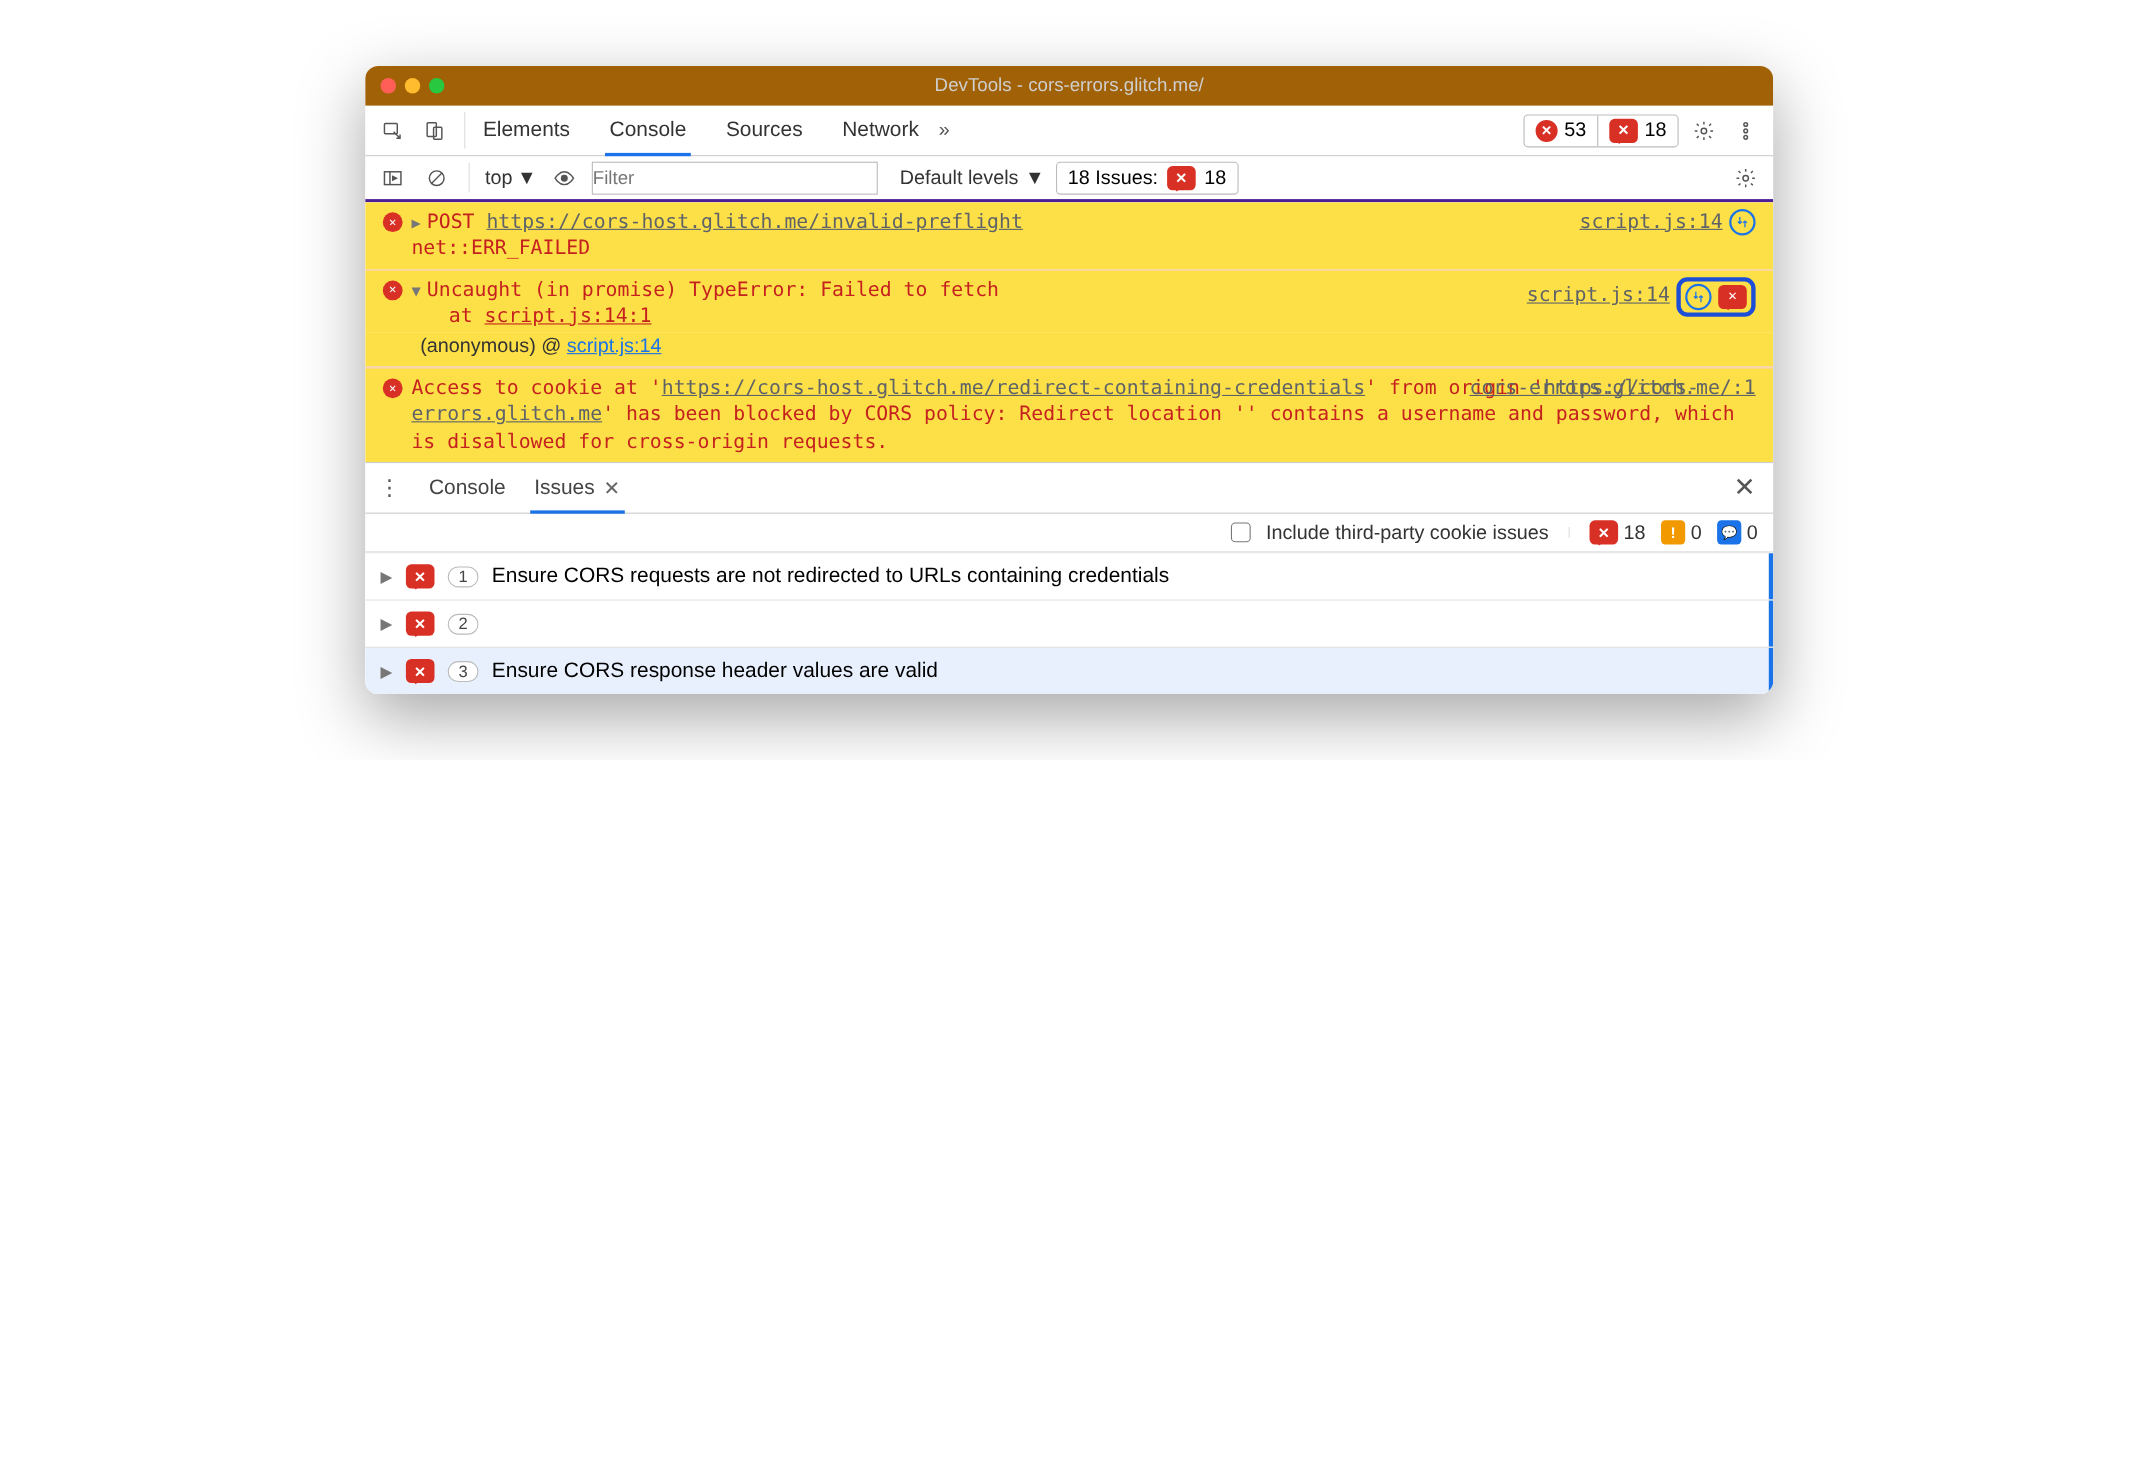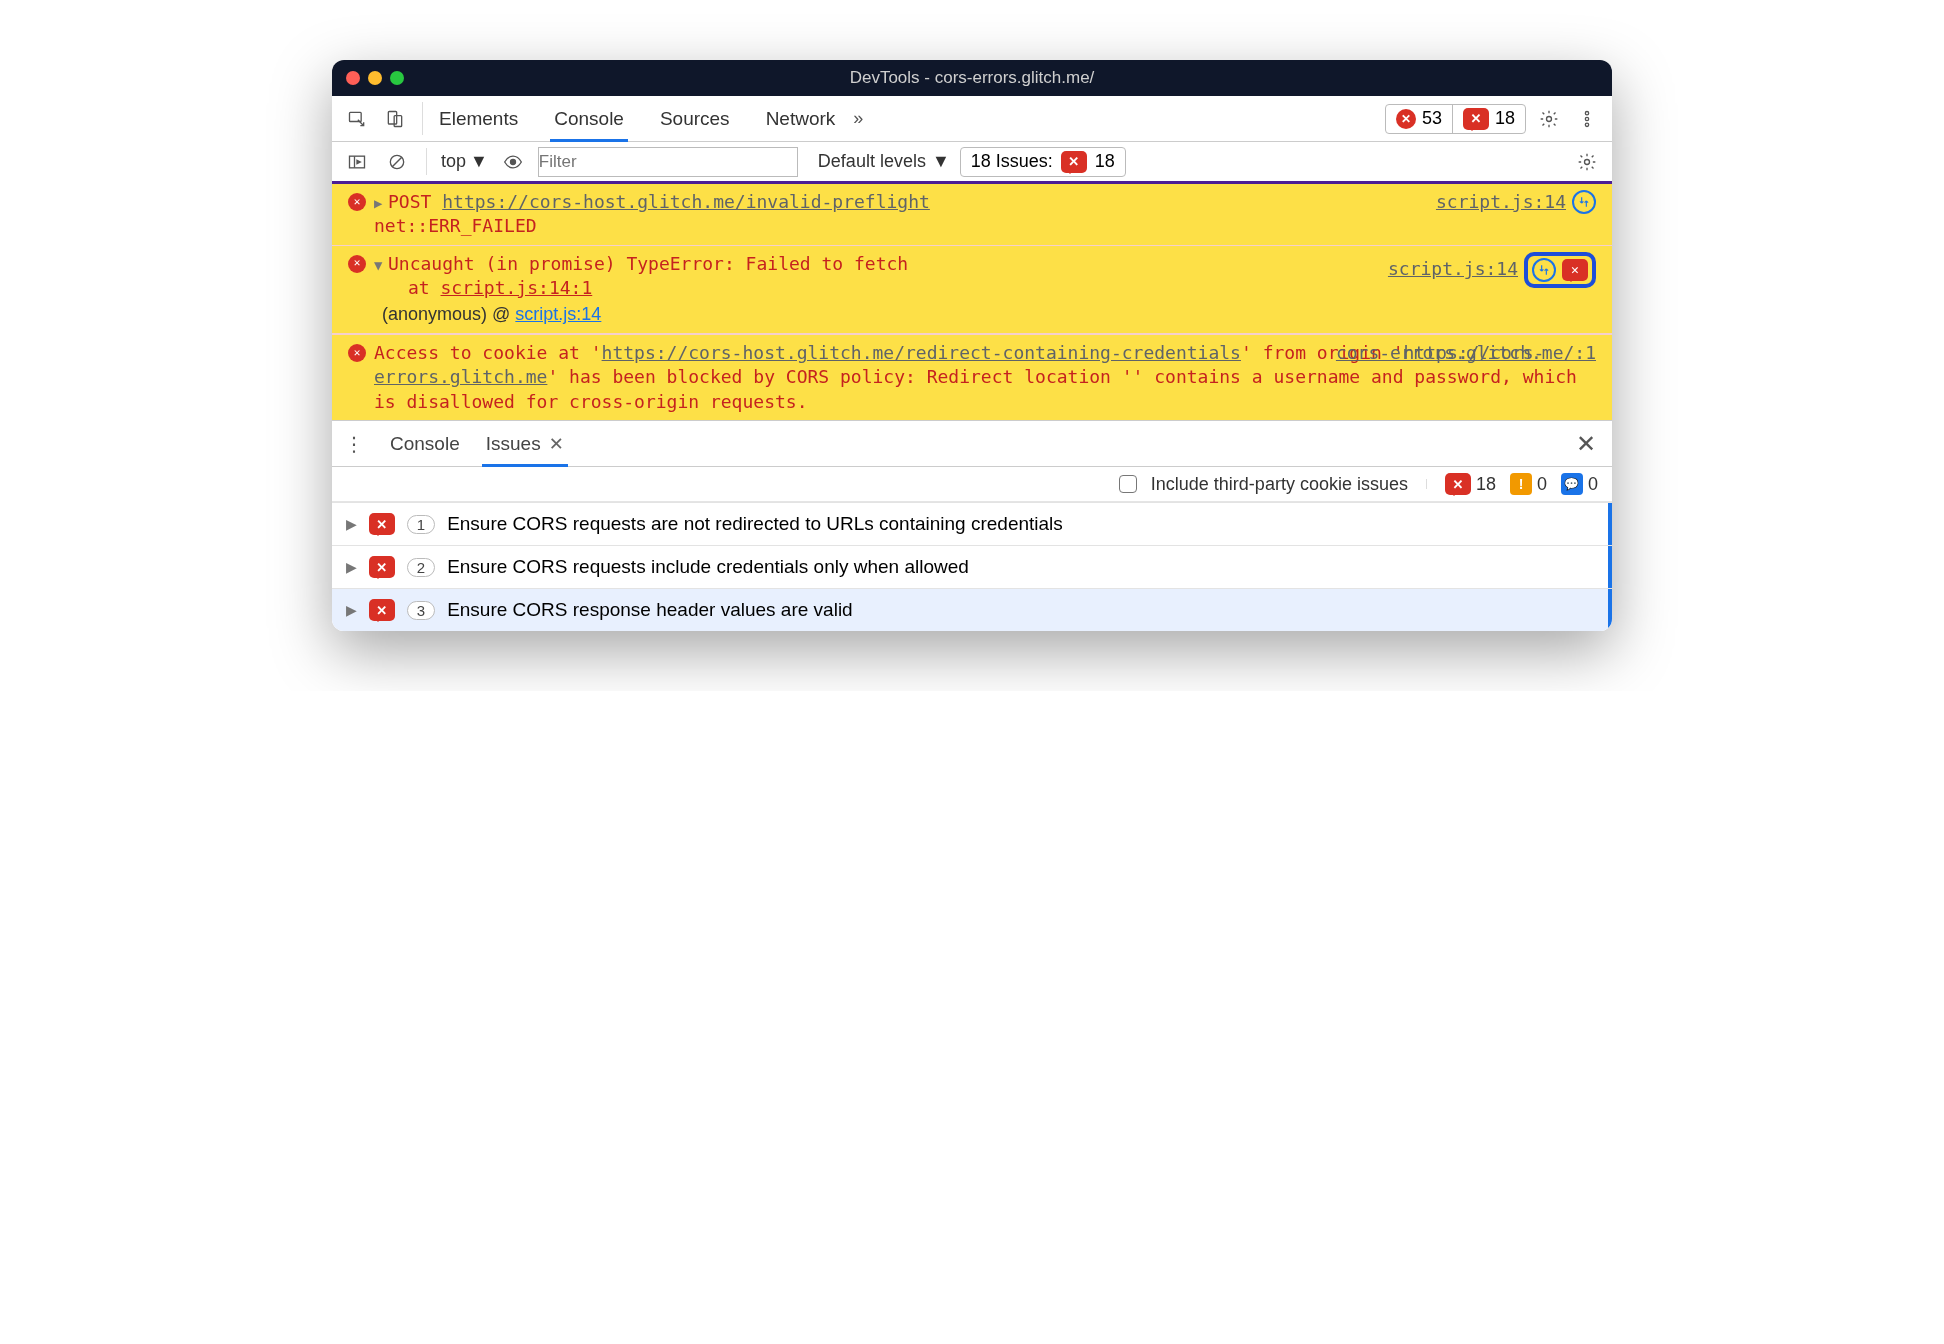--- a/index.html
+++ b/index.html
@@ -12,21 +12,21 @@
   padding: 60px;
 }
 .window {
   width: 1280px;
   border-radius: 12px;
   overflow: hidden;
   box-shadow: 0 20px 60px rgba(0,0,0,0.35);
   background: #fff;
 }
 .titlebar {
-  background: #0f172a;
+  background: #a16207;
   height: 36px;
   display: flex;
   align-items: center;
   padding: 0 14px;
   position: relative;
 }
 .traffic { display:flex; gap:8px; }
 .traffic span { width:14px; height:14px; border-radius:50%; display:block;}
 .tl-red { background:#ff5f57;}
 .tl-yel { background:#febc2e;}
@@ -329,21 +329,20 @@
     <div class="issue-row">
       <span class="tri">▶</span>
       <span class="issue-bubble red"></span>
       <span class="count-pill">1</span>
       <span>Ensure CORS requests are not redirected to URLs containing credentials</span>
     </div>
     <div class="issue-row">
       <span class="tri">▶</span>
       <span class="issue-bubble red"></span>
       <span class="count-pill">2</span>
-      <span>Ensure CORS requests include credentials only when allowed</span>
     </div>
     <div class="issue-row sel">
       <span class="tri">▶</span>
       <span class="issue-bubble red"></span>
       <span class="count-pill">3</span>
       <span>Ensure CORS response header values are valid</span>
     </div>
   </div>
 
 </div>

